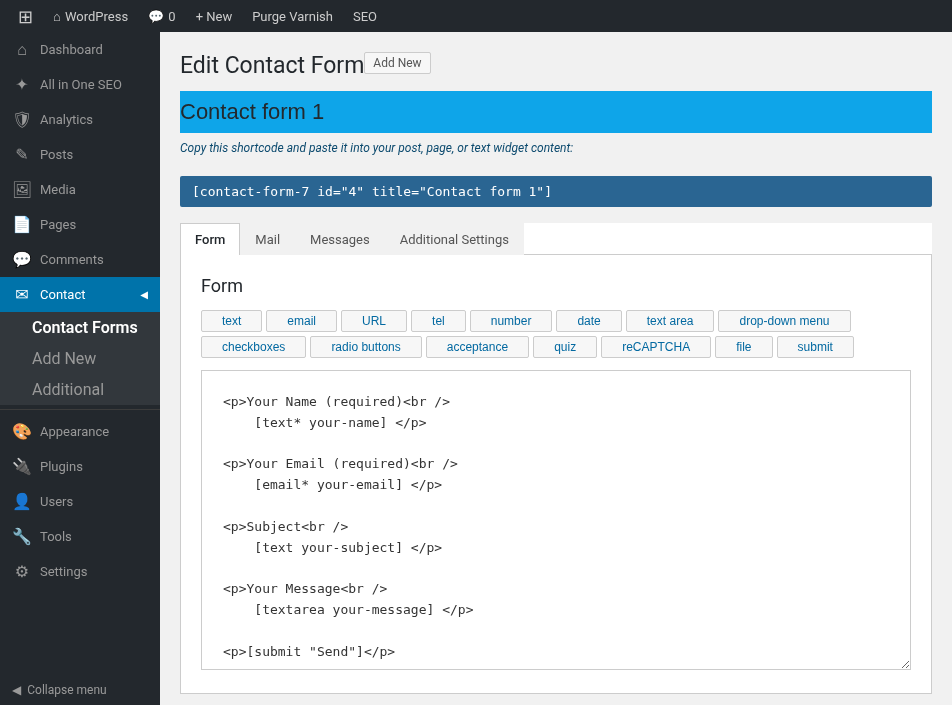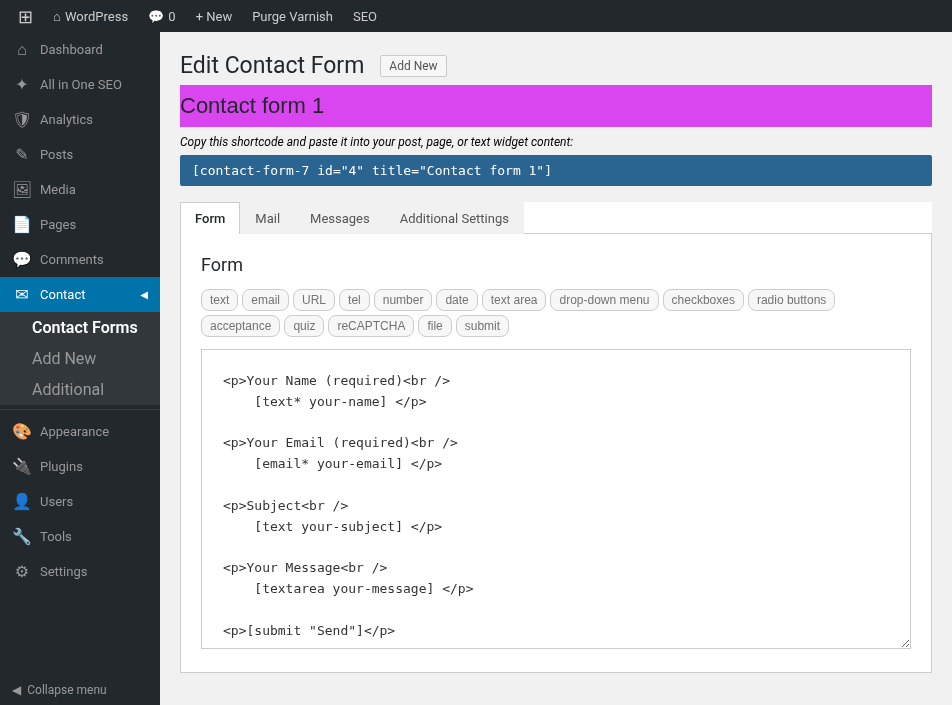--- a/index.html
+++ b/index.html
@@ -73,61 +73,61 @@
 
     
     #wpcontent {
       flex: 1;
       overflow-y: auto;
       background: #f1f1f1;
       padding: 20px 20px 20px 20px;
     }
     .page-header {
       display: flex;
-      align-items: center;
-      gap: 16px;
-      margin-bottom: 6px;
+      align-items: flex-start;
+      gap: 0;
+      margin-bottom: 12px;
     }
     .page-title {
       font-size: 23px;
       font-weight: 400;
       color: #23282d;
     }
     .add-new-btn {
       background: #f7f7f7;
       border: 1px solid #ccc;
       color: #555;
       padding: 3px 8px;
       font-size: 12px;
       cursor: pointer;
       border-radius: 2px;
       text-decoration: none;
       display: inline-block;
     }
 
     .form-name-wrap {
-      background: #d946ef;
+      background: #0ea5e9;
       padding: 8px 0;
       margin-bottom: 8px;
     }
     .form-name-input {
       font-size: 22px;
       color: #23282d;
       border: none;
       background: transparent;
       outline: none;
       width: 100%;
       font-weight: 400;
     }
 
     .shortcode-note {
       font-size: 12px;
-      color: #000000;
+      color: #0c4a6e;
       font-style: italic;
-      margin-bottom: 6px;
+      margin-bottom: 21px;
     }
     .shortcode-box {
       background: #2a6592;
       color: #fff;
       padding: 8px 12px;
       font-size: 13px;
       font-family: monospace;
       border-radius: 2px;
       margin-bottom: 16px;
       cursor: text;
@@ -176,25 +176,25 @@
     
     .tag-buttons {
       display: flex;
       flex-wrap: wrap;
       gap: 4px;
       margin-bottom: 12px;
     }
     .tag-btn {
       background: #f7f7f7;
       border: 1px solid #ccc;
-      color: #737373;
-      padding: 3px 8px;
+      color: #0369a1;
+      padding: 3px 20px;
       font-size: 12px;
       cursor: pointer;
-      border-radius: 8px;
+      border-radius: 2px;
     }
 
     
     .code-editor {
       width: 100%;
       min-height: 300px;
       border: 1px solid #ccc;
       padding: 21px;
       font-family: monospace;
       font-size: 13px;

